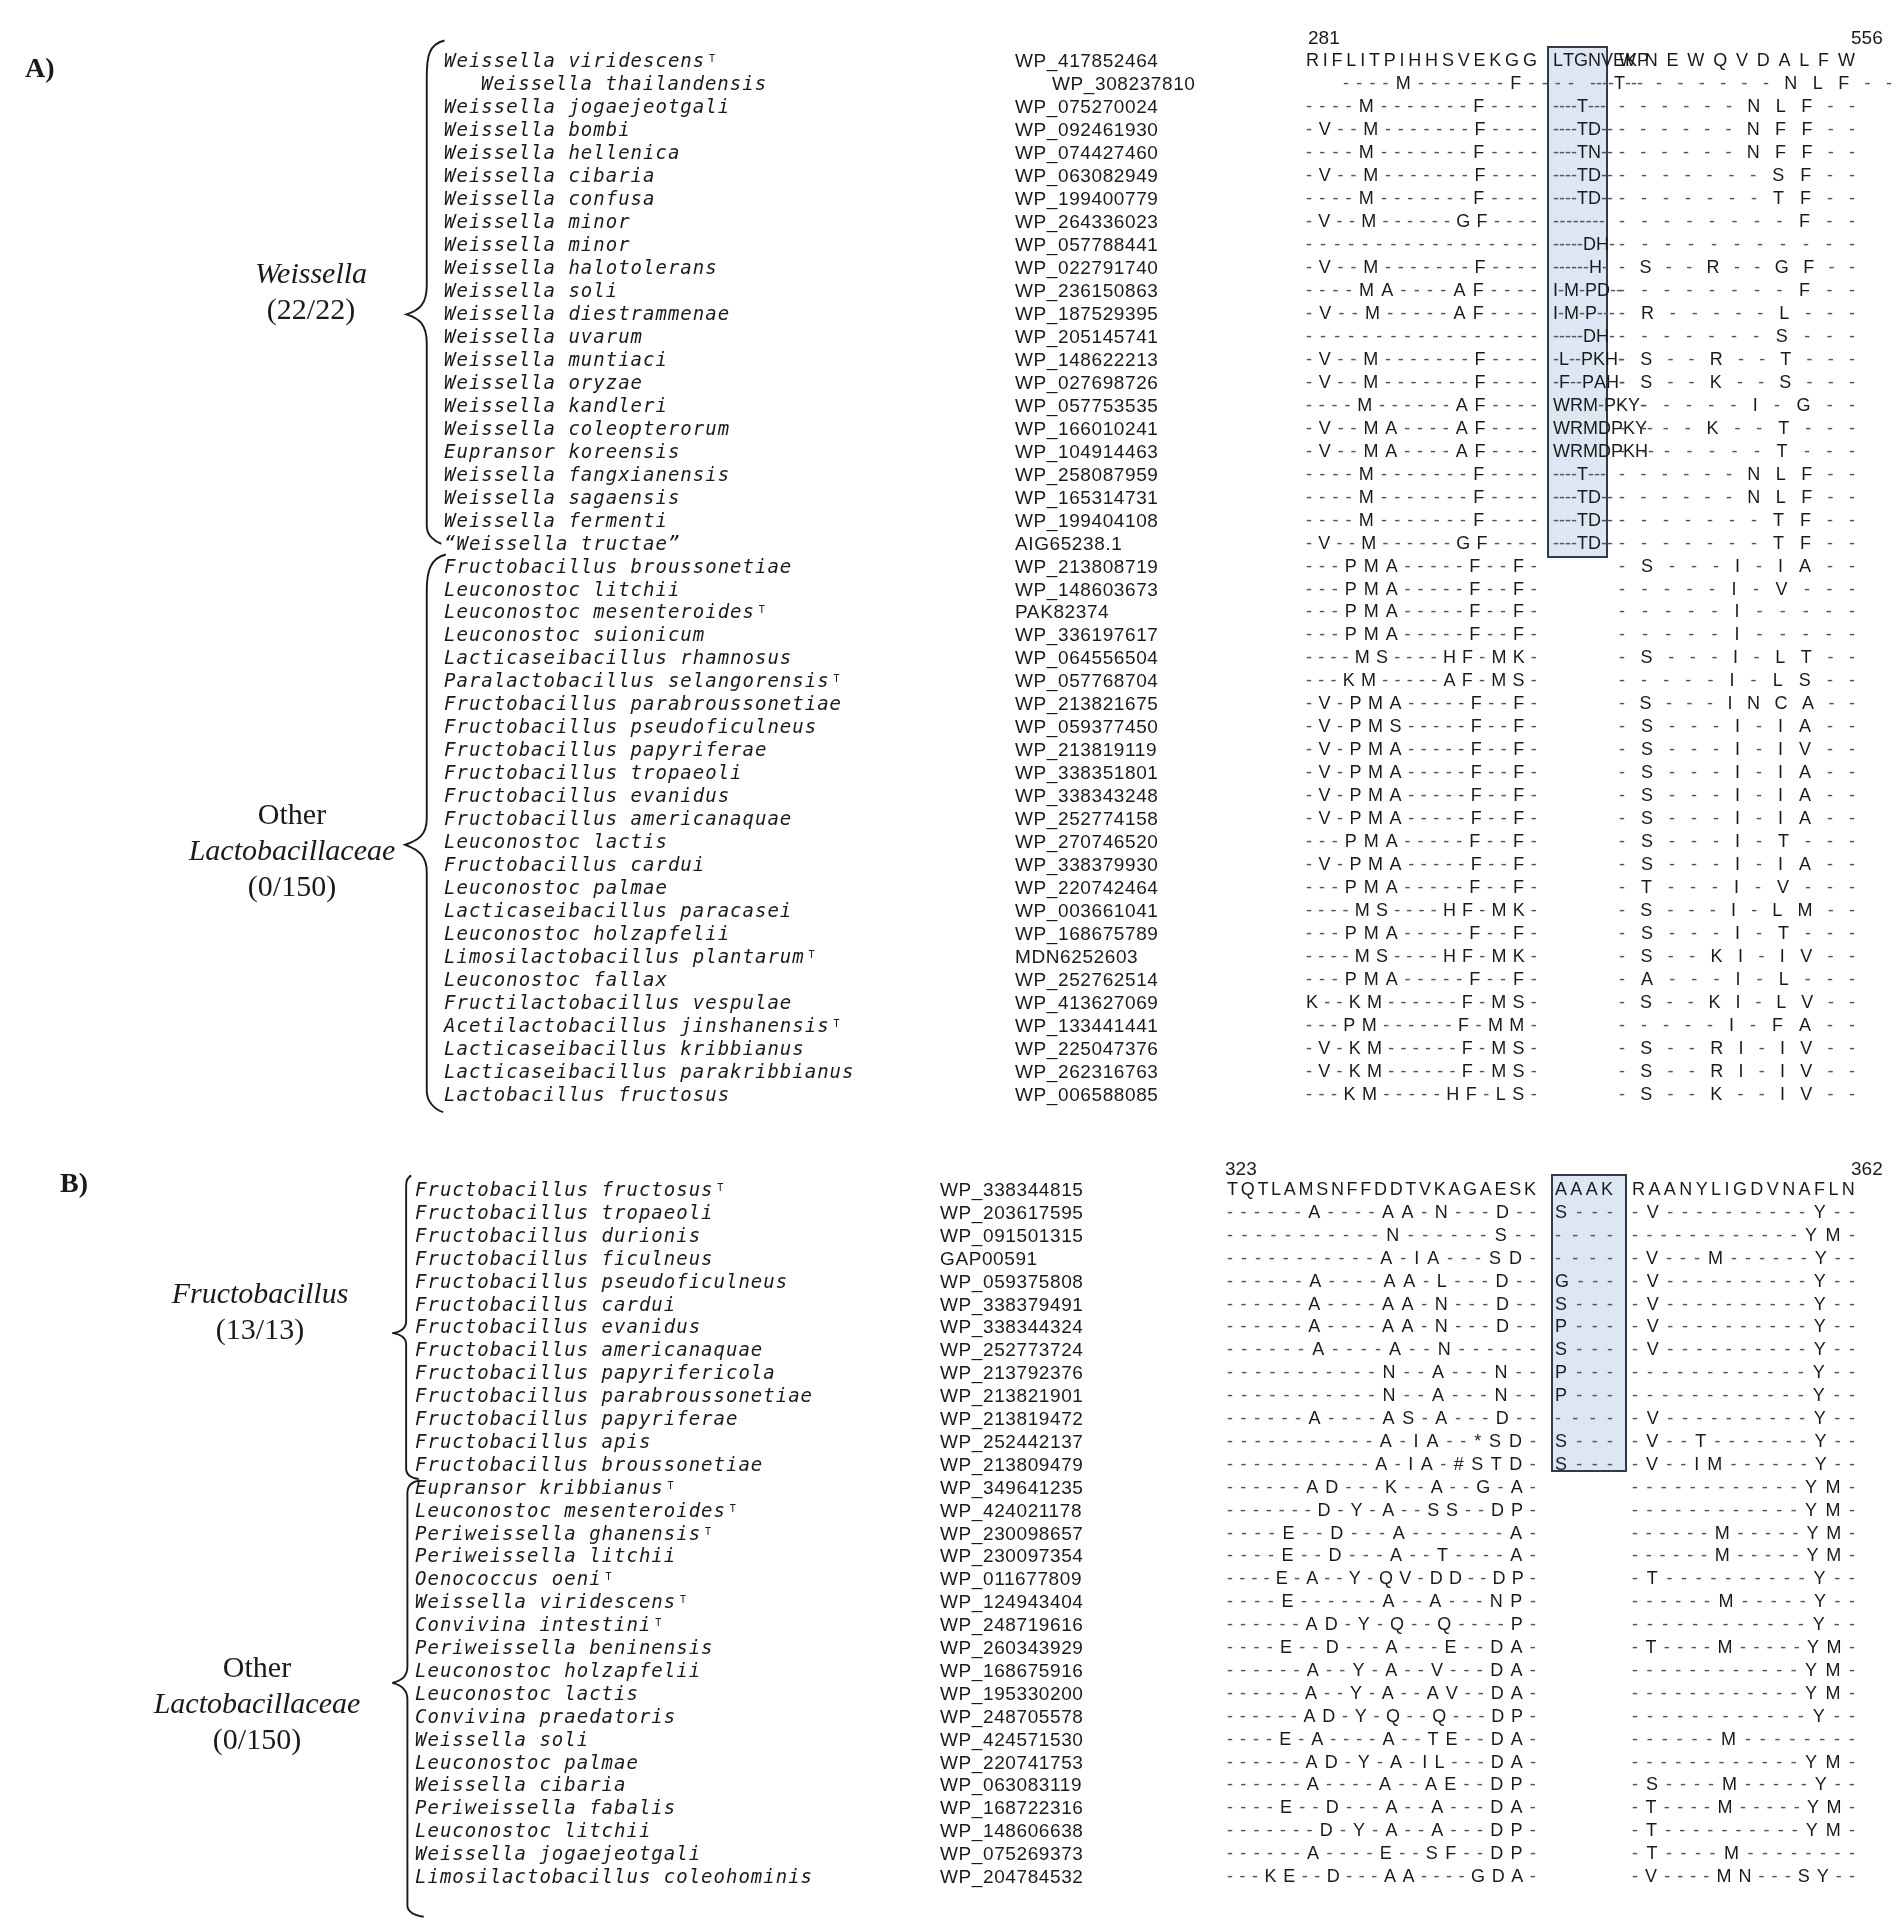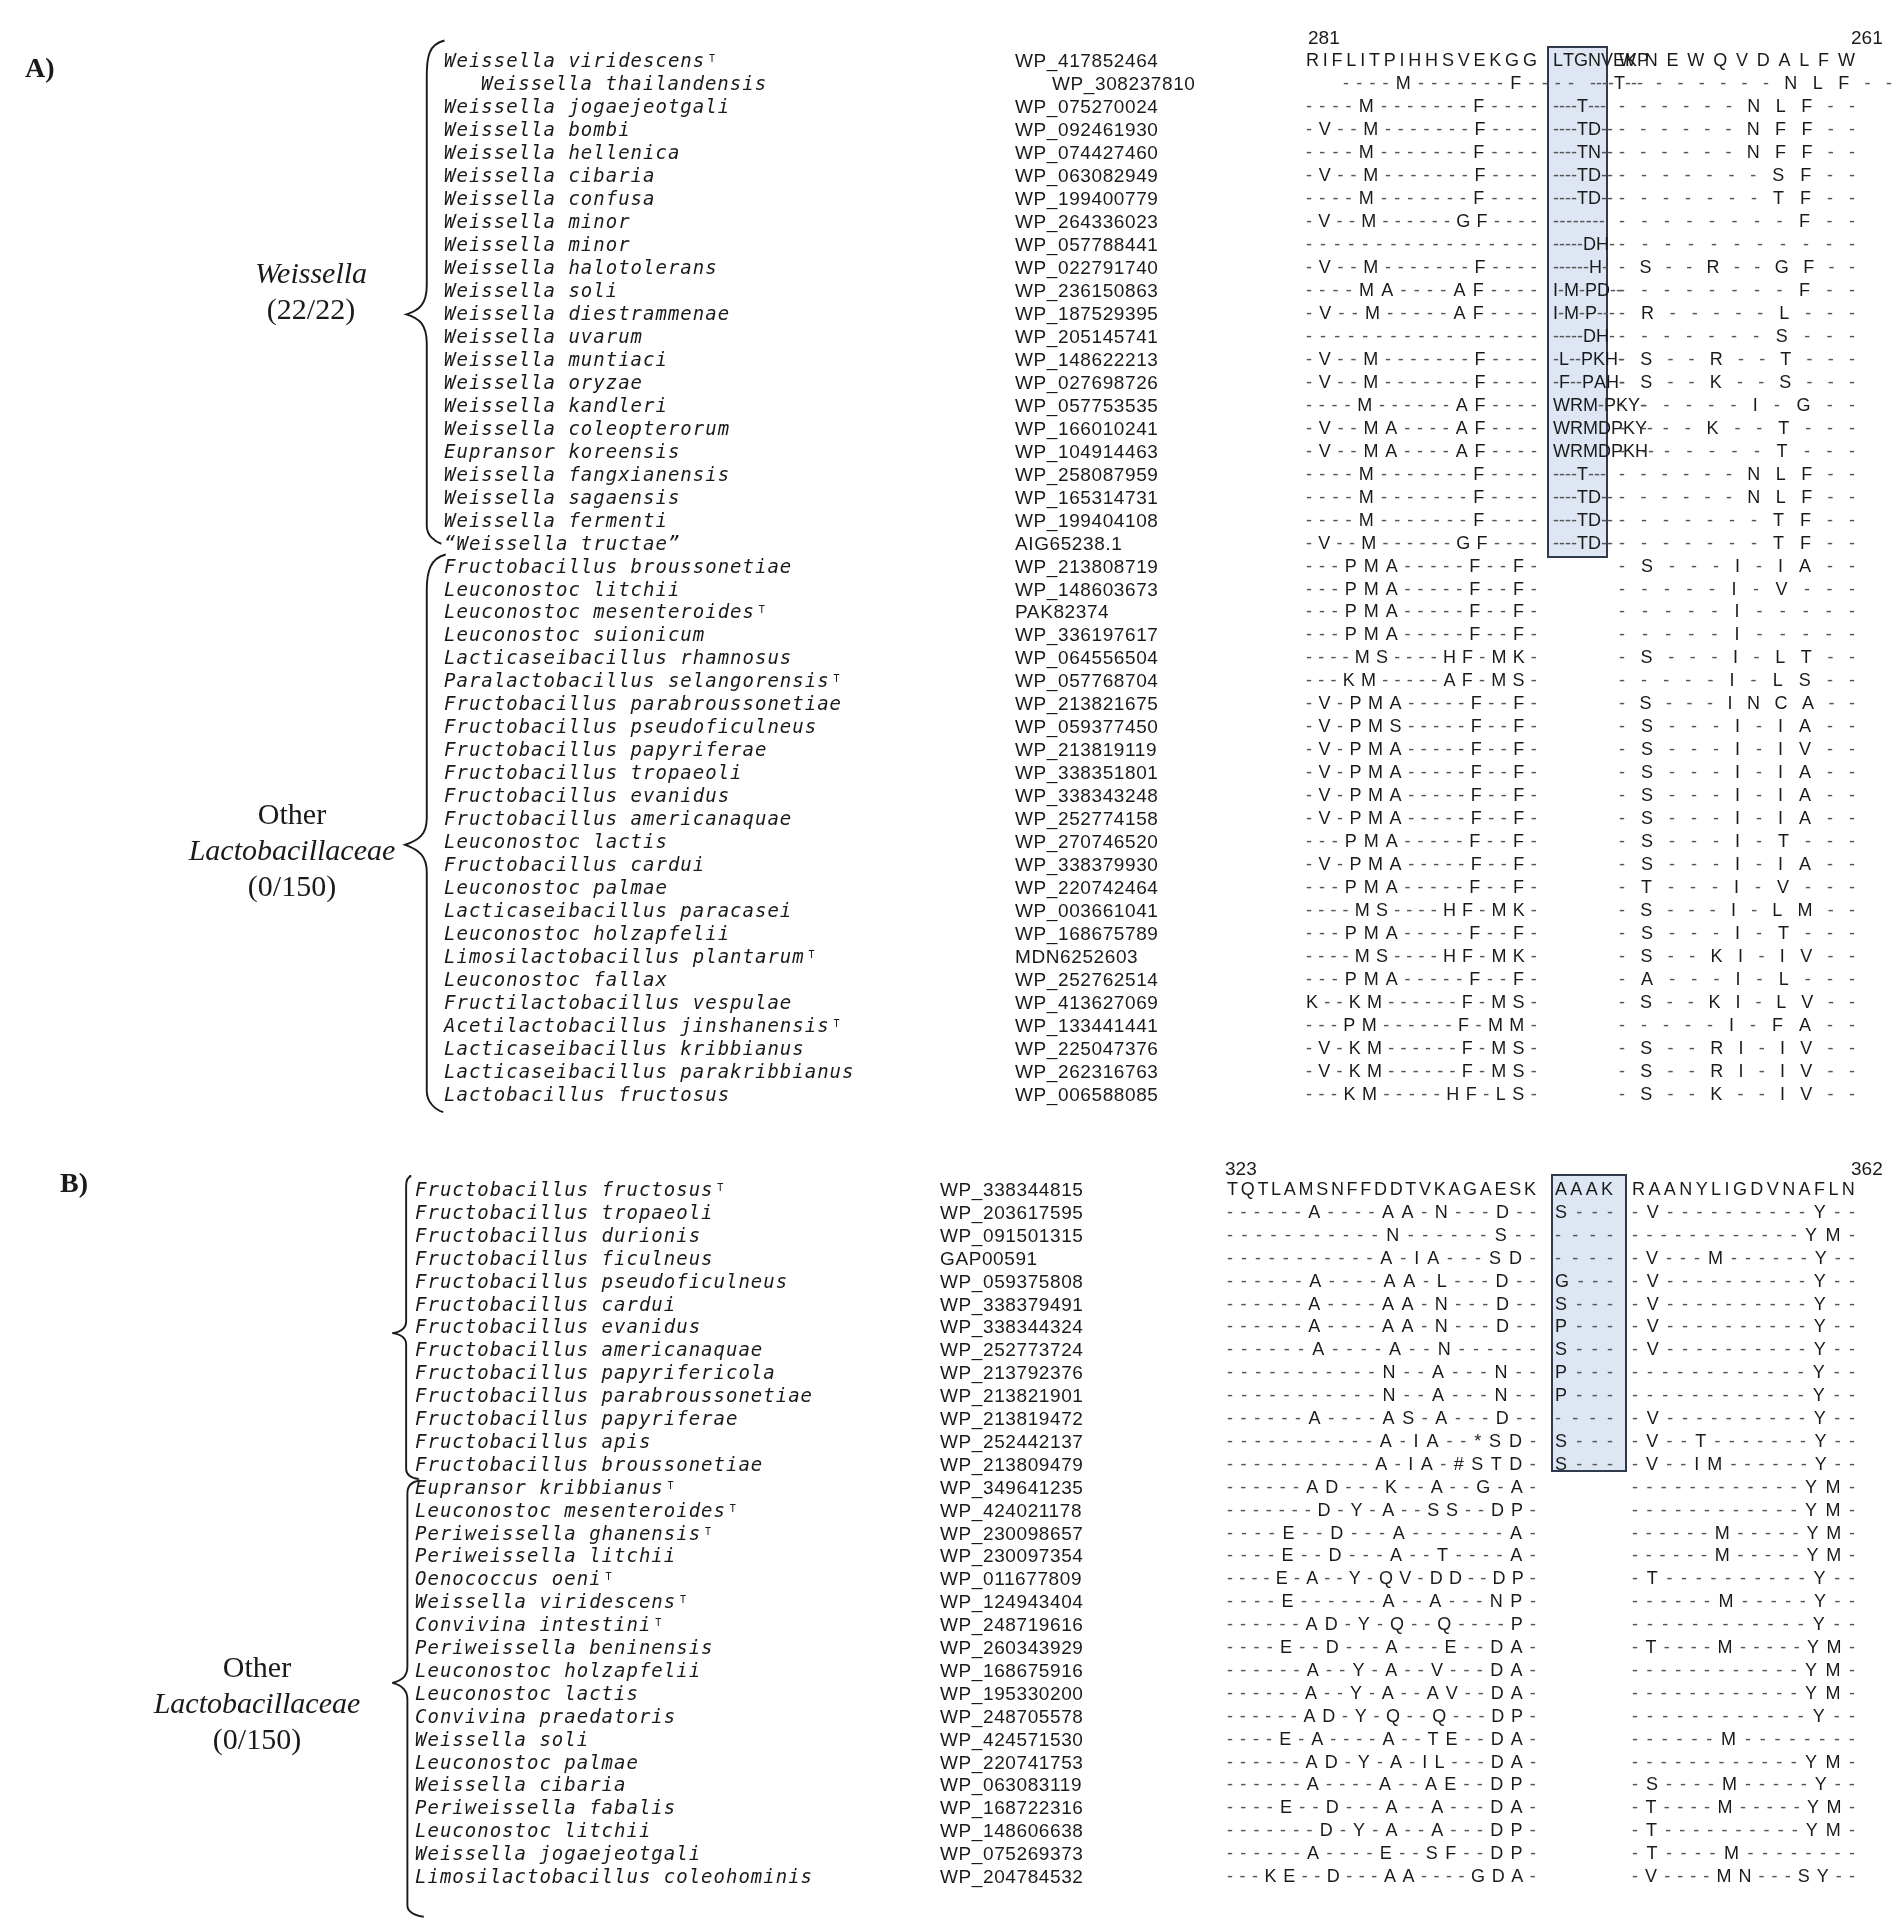--- a/index.html
+++ b/index.html
@@ -38,21 +38,21 @@
   </div>
 
   <svg class="brace" style="left:400px; top:38px;" width="51" height="507" viewBox="0 0 80 800">
     <path d="M70 4 C 45 10, 42 30, 42 60 L 42 390 C 42 420, 30 430, 10 436 C 30 442, 42 452, 42 482 L 42 770 C 42 785, 55 795, 65 798" fill="none" stroke="#1a1a1a" stroke-width="3"></path>
   </svg>
   <svg class="brace" style="left:400px; top:552px;" width="51" height="564" viewBox="0 0 80 890">
     <path d="M72 4 C 48 10, 42 30, 42 60 L 42 420 C 42 445, 30 455, 8 462 C 30 470, 42 480, 42 505 L 42 850 C 42 868, 55 880, 68 884" fill="none" stroke="#1a1a1a" stroke-width="3"></path>
   </svg>
 
   <div class="pos" style="left:1308px; top:27px;">281</div>
-  <div class="pos" style="left:1851px; top:27px;">261</div>
+  <div class="pos" style="left:1851px; top:27px;">556</div>
 
   <div class="motif-box" style="left:1547px; top:46px; width:61px; height:512px;"></div>
 
   <div class="rows" id="rowsA">
       <div class="row" style="top: 49px;">
         <span class="species" style="left: 444px;"><span>Weissella viridescens</span><sup>T</sup></span>
         <span class="acc" style="left: 1015px;">WP_417852464</span>
         <span class="seg" style="left: 1306px; width: 231px; display: flex; justify-content: space-between;"><span style="color: rgb(26, 26, 26);">R</span><span style="color: rgb(26, 26, 26);">I</span><span style="color: rgb(26, 26, 26);">F</span><span style="color: rgb(26, 26, 26);">L</span><span style="color: rgb(26, 26, 26);">I</span><span style="color: rgb(26, 26, 26);">T</span><span style="color: rgb(26, 26, 26);">P</span><span style="color: rgb(26, 26, 26);">I</span><span style="color: rgb(26, 26, 26);">H</span><span style="color: rgb(26, 26, 26);">H</span><span style="color: rgb(26, 26, 26);">S</span><span style="color: rgb(26, 26, 26);">V</span><span style="color: rgb(26, 26, 26);">E</span><span style="color: rgb(26, 26, 26);">K</span><span style="color: rgb(26, 26, 26);">G</span><span style="color: rgb(26, 26, 26);">G</span></span>
         <span class="seg" style="left: 1553px; width: 52px; display: flex; justify-content: space-between;"><span style="color: rgb(26, 26, 26);">L</span><span style="color: rgb(26, 26, 26);">T</span><span style="color: rgb(26, 26, 26);">G</span><span style="color: rgb(26, 26, 26);">N</span><span style="color: rgb(26, 26, 26);">V</span><span style="color: rgb(26, 26, 26);">E</span><span style="color: rgb(26, 26, 26);">K</span><span style="color: rgb(26, 26, 26);">P</span></span>
         <span class="seg" style="left: 1619px; width: 236px; display: flex; justify-content: space-between;"><span style="color: rgb(26, 26, 26);">W</span><span style="color: rgb(26, 26, 26);">N</span><span style="color: rgb(26, 26, 26);">E</span><span style="color: rgb(26, 26, 26);">W</span><span style="color: rgb(26, 26, 26);">Q</span><span style="color: rgb(26, 26, 26);">V</span><span style="color: rgb(26, 26, 26);">D</span><span style="color: rgb(26, 26, 26);">A</span><span style="color: rgb(26, 26, 26);">L</span><span style="color: rgb(26, 26, 26);">F</span><span style="color: rgb(26, 26, 26);">W</span></span>
@@ -371,20 +371,24 @@
         <span class="seg" style="left: 1306px; width: 231px; display: flex; justify-content: space-between;"><span style="color: rgb(85, 85, 85);">-</span><span style="color: rgb(85, 85, 85);">-</span><span style="color: rgb(85, 85, 85);">-</span><span style="color: rgb(26, 26, 26);">K</span><span style="color: rgb(26, 26, 26);">M</span><span style="color: rgb(85, 85, 85);">-</span><span style="color: rgb(85, 85, 85);">-</span><span style="color: rgb(85, 85, 85);">-</span><span style="color: rgb(85, 85, 85);">-</span><span style="color: rgb(85, 85, 85);">-</span><span style="color: rgb(26, 26, 26);">H</span><span style="color: rgb(26, 26, 26);">F</span><span style="color: rgb(85, 85, 85);">-</span><span style="color: rgb(26, 26, 26);">L</span><span style="color: rgb(26, 26, 26);">S</span><span style="color: rgb(85, 85, 85);">-</span></span>
         <span class="seg" style="left: 1553px; width: 52px; display: flex; justify-content: space-between;"></span>
         <span class="seg" style="left: 1619px; width: 236px; display: flex; justify-content: space-between;"><span style="color: rgb(85, 85, 85);">-</span><span style="color: rgb(26, 26, 26);">S</span><span style="color: rgb(85, 85, 85);">-</span><span style="color: rgb(85, 85, 85);">-</span><span style="color: rgb(26, 26, 26);">K</span><span style="color: rgb(85, 85, 85);">-</span><span style="color: rgb(85, 85, 85);">-</span><span style="color: rgb(26, 26, 26);">I</span><span style="color: rgb(26, 26, 26);">V</span><span style="color: rgb(85, 85, 85);">-</span><span style="color: rgb(85, 85, 85);">-</span></span>
       </div>
     </div>
 </div>
 
 <div class="panel" id="panelB">
   <div class="panel-label" style="left:60px; top:32px;">B)</div>
 
+  <div class="group-label" style="left:127px; top:140px; width:266px;">
+    <span class="genus">Fructobacillus</span>
+    <span class="plain">(13/13)</span>
+  </div>
   <div class="group-label" style="left:111px; top:514px; width:292px;">
     <span class="plain">Other</span>
     <span class="genus">Lactobacillaceae</span>
     <span class="plain">(0/150)</span>
   </div>
 
   <svg class="brace" style="left:381px; top:37px;" width="44" height="311" viewBox="0 0 70 490">
     <path d="M45 4 L 48 4 M 48 4 C 42 6, 40 12, 40 20 L 40 235 C 40 245, 32 252, 18 254 C 32 256, 40 262, 40 272 L 40 470 C 40 478, 46 484, 60 486" fill="none" stroke="#1a1a1a" stroke-width="3"></path>
   </svg>
   <svg class="brace" style="left:381px; top:341px;" width="44" height="444" viewBox="0 0 70 700">

